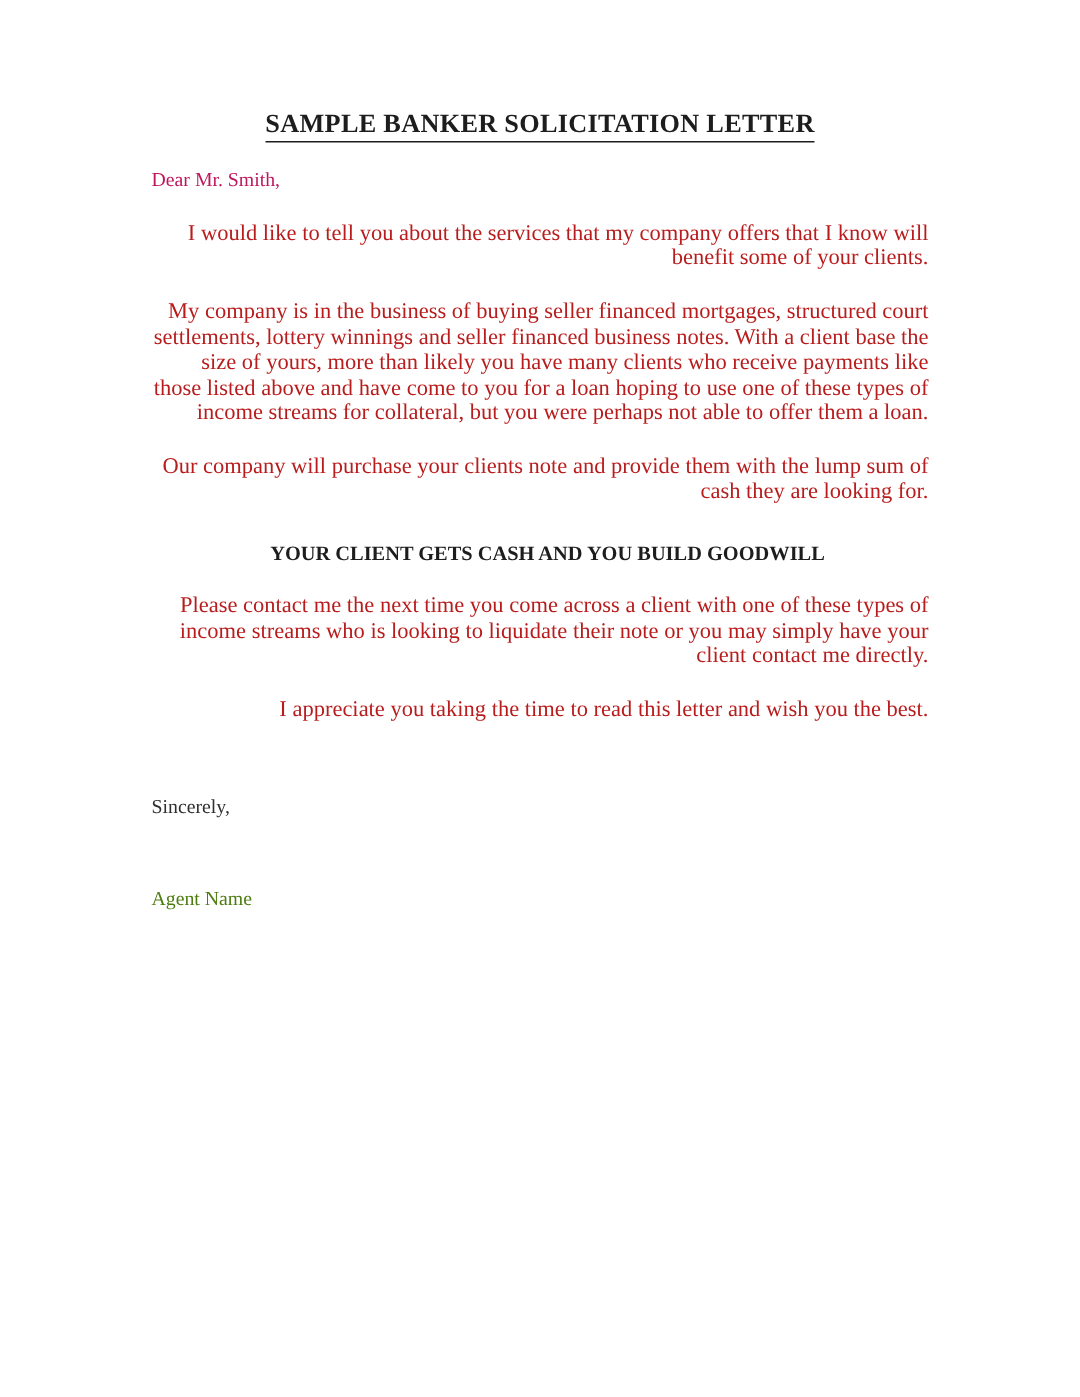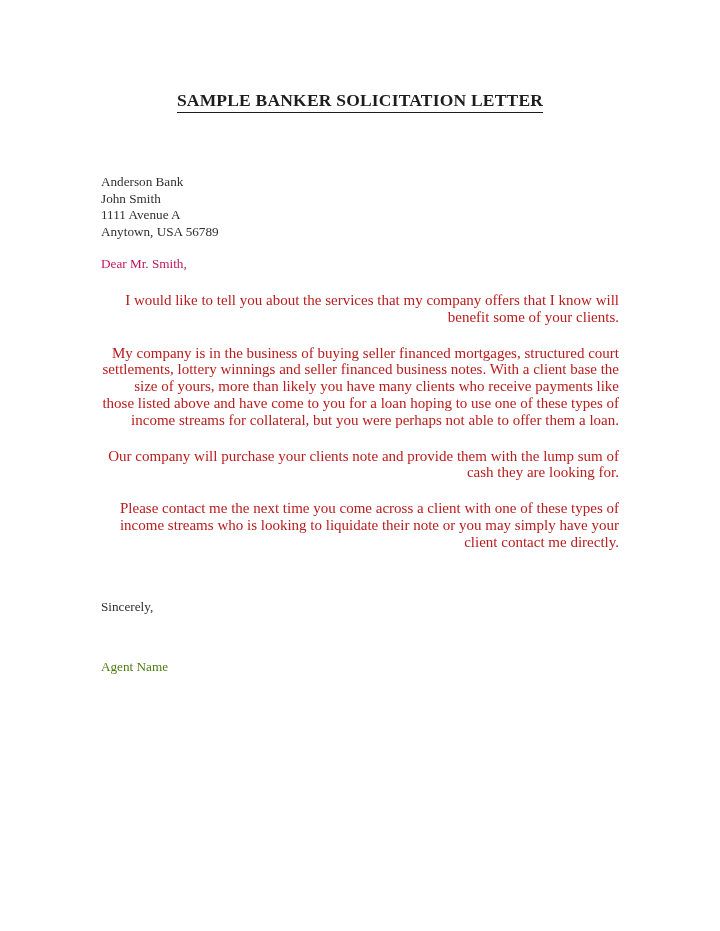--- a/index.html
+++ b/index.html
@@ -16,21 +16,21 @@
     position: relative;
     width: 720px;
     height: 931px;
     background: #ffffff;
     overflow: hidden;
     box-sizing: border-box;
   }
   .letter {
     position: absolute;
     left: 101px;
-    top: 90px;
+    top: 72px;
     width: 518px;
   }
   .doc-title {
     font-size: 17.5px;
     font-weight: bold;
     letter-spacing: 0.2px;
     text-align: center;
     margin: 0 0 0 0;
     padding: 0 0 1px 0;
     color: #1d1d1d;
@@ -87,33 +87,29 @@
 </style>
 </head>
 <body>
 
 <div class="page">
 
   <div class="letter">
 
     <h1 class="doc-title"><span class="title-inner">SAMPLE BANKER SOLICITATION LETTER</span></h1>
 
-    <div class="address-block">
-      <div class="addr-line">Anderson Bank</div>
-      <div class="addr-line">John Smith</div>
-      <div class="addr-line">1111 Avenue A</div>
-      <div class="addr-line">Anytown, USA 56789</div>
-    </div>
 
     <div class="salutation">Dear Mr. Smith,</div>
 
     <p class="body-para">I would like to tell you about the services that my company offers that I know will benefit some of your clients.</p>
     <p class="body-para">My company is in the business of buying seller financed mortgages, structured court settlements, lottery winnings and seller financed business notes. With a client base the size of yours, more than likely you have many clients who receive payments like those listed above and have come to you for a loan hoping to use one of these types of income streams for collateral, but you were perhaps not able to offer them a loan.</p>
     <p class="body-para">Our company will purchase your clients note and provide them with the lump sum of cash they are looking for.</p>
 
+    <p class="callout-heading">YOUR CLIENT GETS CASH AND YOU BUILD GOODWILL</p>
 
     <p class="body-para">Please contact me the next time you come across a client with one of these types of income streams who is looking to liquidate their note or you may simply have your client contact me directly.</p>
+    <p class="body-para">I appreciate you taking the time to read this letter and wish you the best.</p>
 
     <div class="closing">Sincerely,</div>
     <div class="signature-name">Agent Name</div>
 
   </div>
 </div>
 
 </body></html>

